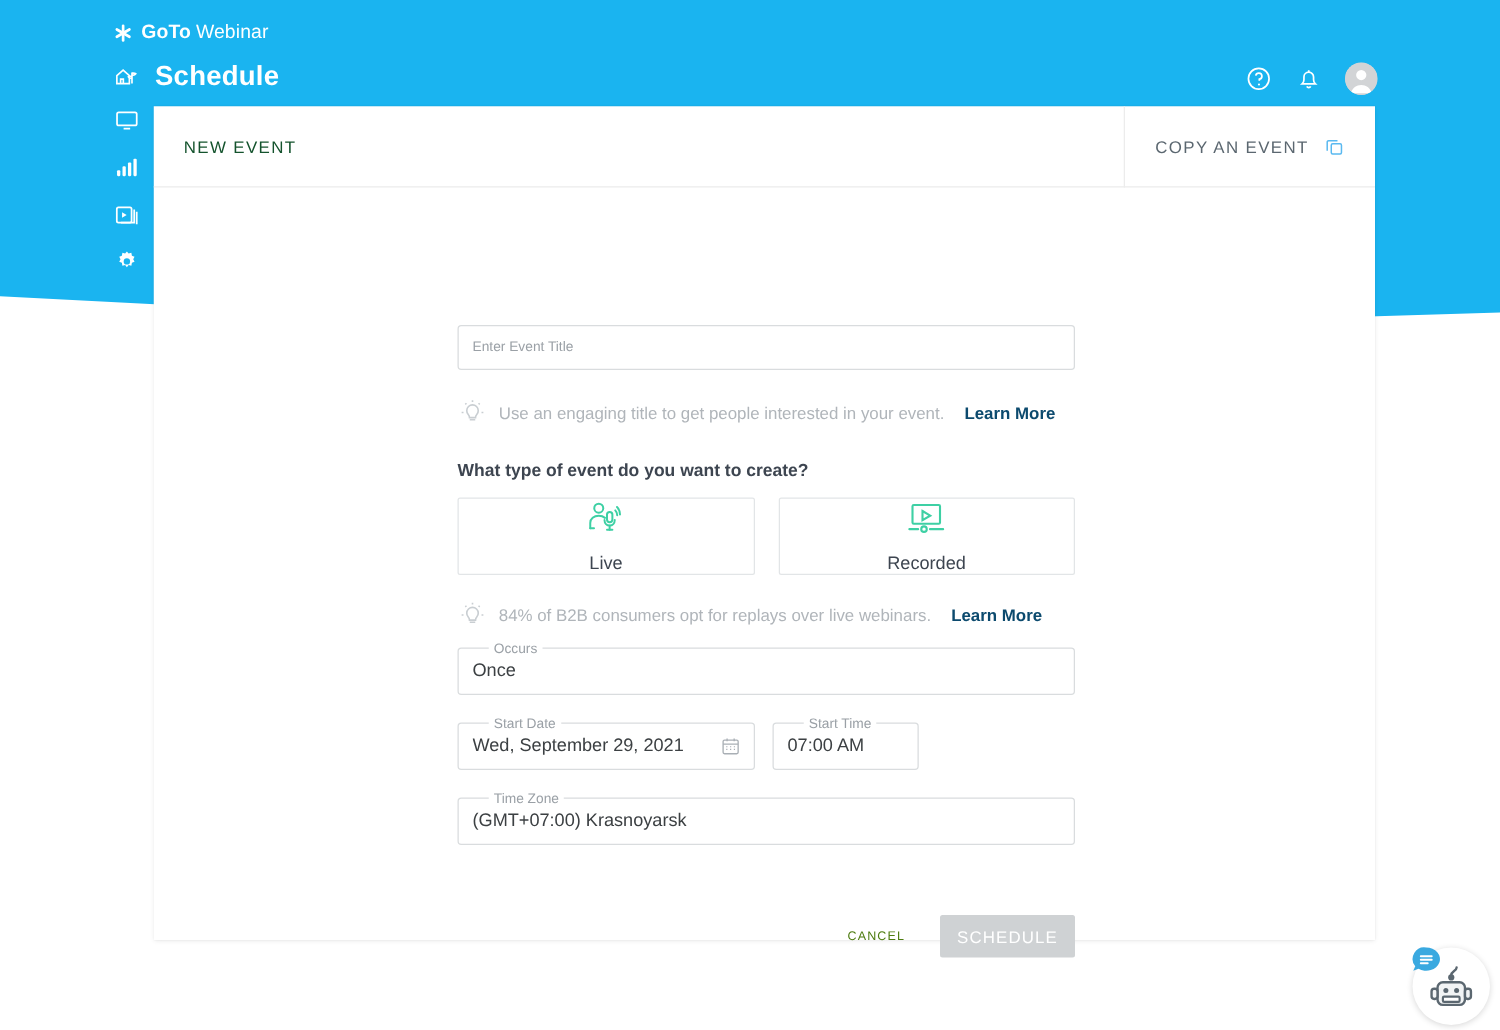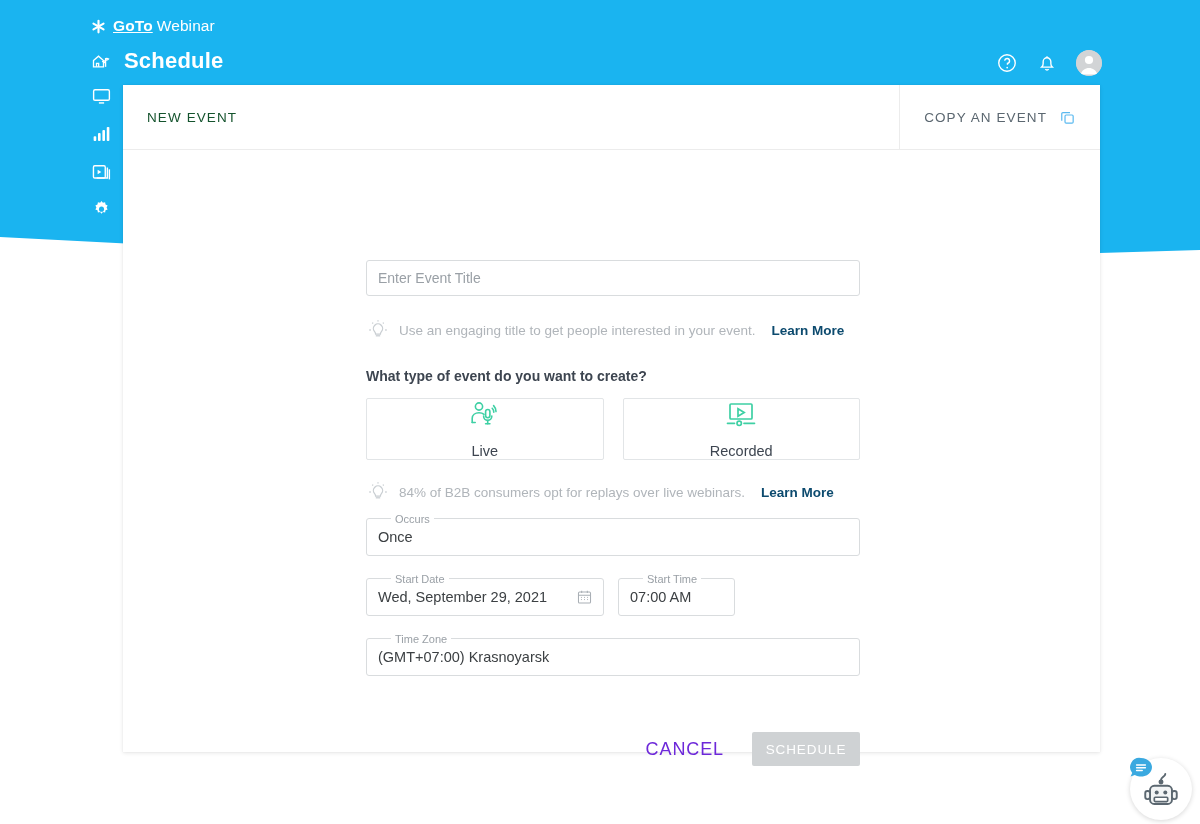--- a/index.html
+++ b/index.html
@@ -19,21 +19,21 @@
     z-index: 0;
   }
 
   
   .brand {
     position: absolute; left: 91px; top: 17px; z-index: 5;
     display: flex; align-items: center; gap: 4px;
     color: #ffffff; font-size: 15.5px; letter-spacing: .1px;
   }
   .brand .logo-mark { width: 15px; height: 15px; margin-right: 3px; display:block; }
-  .brand .goto { font-weight: bold; text-decoration: underline; }
+  .brand .goto { font-weight: bold; }
   .brand .webinar { font-weight: normal; }
 
   .page-title-row {
     position: absolute; left: 91px; top: 48px; z-index: 5;
     display: flex; align-items: center; gap: 13px;
   }
   .page-title-row .home-icon { width: 20px; height: 20px; display:block; }
   .page-title-row .ptitle {
     color: #ffffff; font-size: 22px; font-weight: bold; letter-spacing: .2px;
   }
@@ -80,21 +80,21 @@
     white-space: nowrap;
   }
   .copy-event .copy-icon { width: 17px; height: 17px; display:block; }
 
   
   .form { padding: 0; position: relative; }
   .inner { position: absolute; left: 243px; top: 110px; width: 494px; }
 
   .title-input {
     width: 494px; height: 36px; border: 1px solid #d9dcde; border-radius: 3px;
-    padding: 0 11px; font-size: 14px; color: #a21caf;
+    padding: 0 11px; font-size: 11px; color: #a21caf;
     font-family: "Liberation Sans", sans-serif; outline: none; background: #fff;
   }
   .title-input::placeholder { color: #9aa0a6; }
 
   .tip { display: flex; align-items: center; gap: 9px; margin-top: 22px; }
   .tip .bulb { width: 24px; height: 24px; display: block; flex: none; }
   .tip .tip-text { font-size: 13.5px; color: #b0b5ba; }
   .tip .learn {
     font-size: 13.5px; color: #0c4a6e; text-decoration: none;
     font-weight: bold; margin-left: 7px; cursor: pointer;
@@ -141,21 +141,21 @@
   .f-endtime { width: 117px; }
   .tz-wrap { margin-top: 22px; }
 
   .actions {
     display: flex; align-items: center; justify-content: flex-end; gap: 28px;
     margin-top: 56px;
   }
   .cancel-btn {
     background: none; border: none; cursor: pointer;
     font-family: "Liberation Sans", sans-serif;
-    font-size: 18px; letter-spacing: .9px; color: #6d28d9; font-weight: 500;
+    font-size: 10px; letter-spacing: .9px; color: #4d7c0f; font-weight: 500;
   }
   .schedule-btn {
     background: #cfd2d4; border: none; cursor: default;
     font-family: "Liberation Sans", sans-serif;
     color: #ffffff; font-size: 13.5px; letter-spacing: .9px; font-weight: 500;
     width: 108px; height: 34px; border-radius: 2px;
   }
 
   
   .footer {

